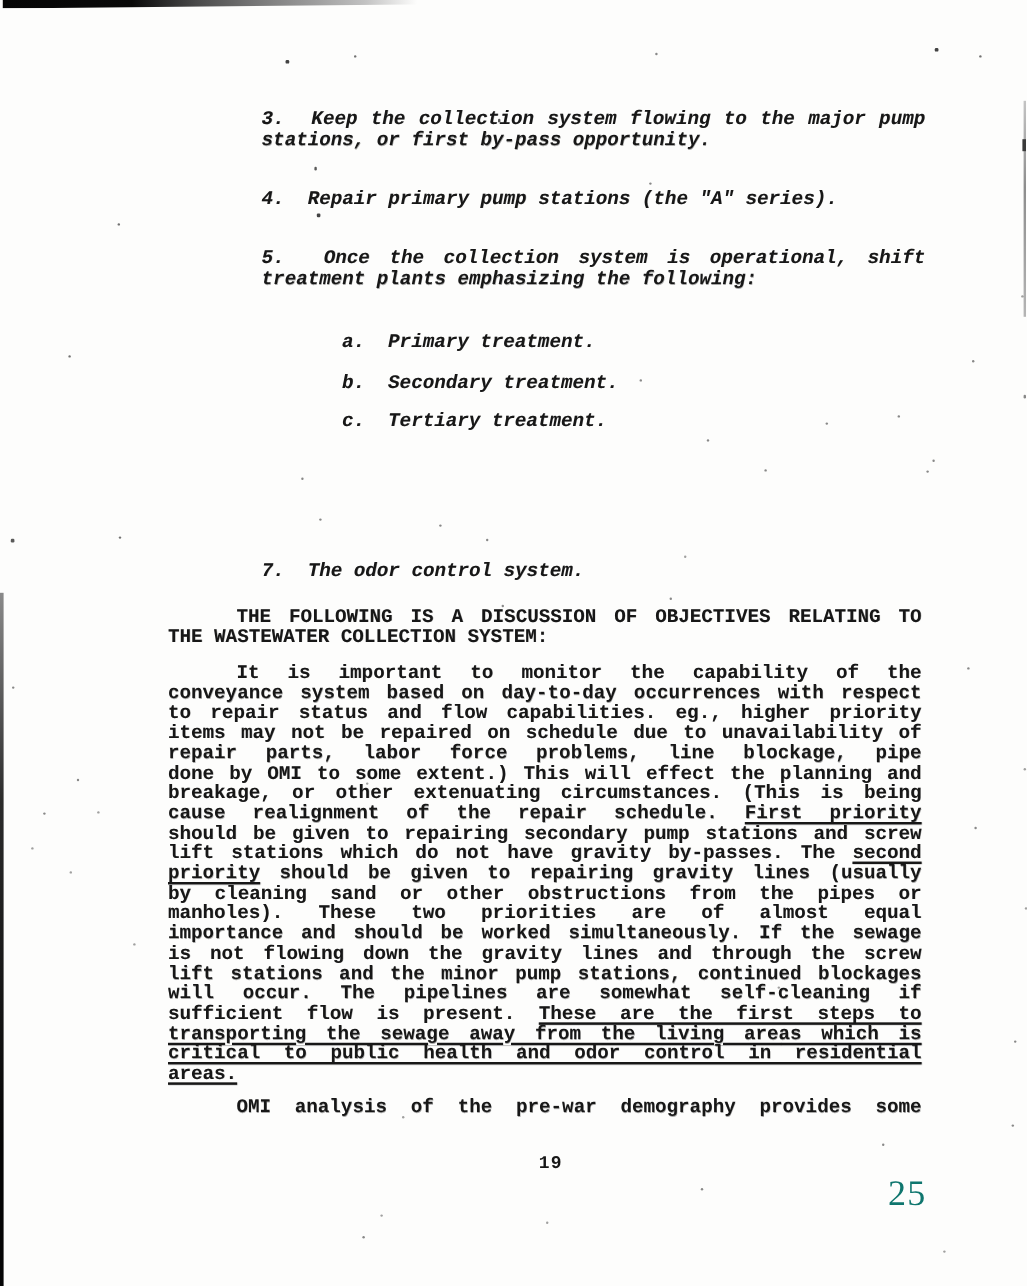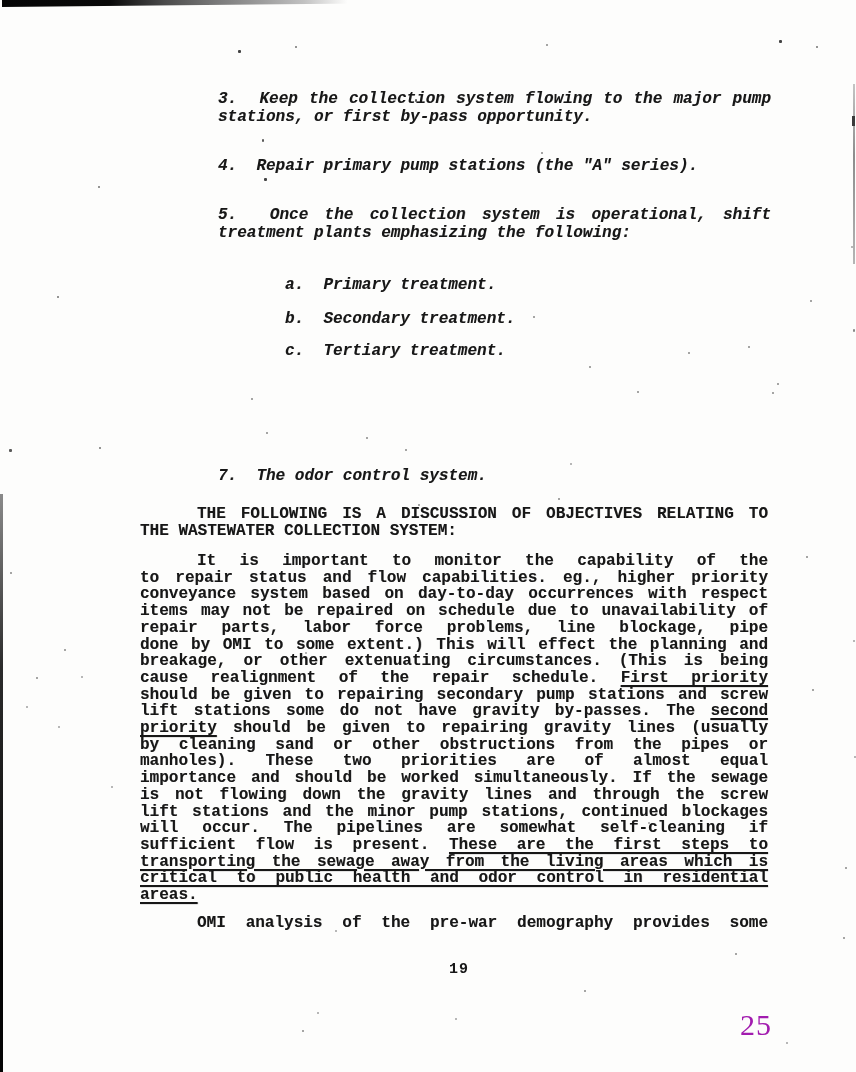--- a/index.html
+++ b/index.html
@@ -18,21 +18,21 @@
   .just{text-align:justify;text-align-last:justify;}
   
   .it{font-size:16px;line-height:17.6px;font-weight:700;font-style:italic;
       text-shadow:0.3px 0.3px 0 rgba(10,10,10,0.35);}
   
   .bd{font-size:16px;line-height:16.7px;font-weight:700;
       text-shadow:0.3px 0.3px 0 rgba(10,10,10,0.35);}
   .indent-first .line:first-child{padding-left:57px;}
   .u{text-decoration:underline;text-decoration-thickness:2px;text-underline-offset:3px;}
   .page-num{font-size:15px;font-weight:700;letter-spacing:1px;}
-  .stamp-num{font-family:"Liberation Serif", serif;font-size:30px;font-weight:400;color:#a21caf;letter-spacing:1px;margin-top:30px;}
+  .stamp-num{font-family:"Liberation Serif", serif;font-size:30px;font-weight:400;color:#0f766e;letter-spacing:1px;}
   
   .art-top{
     position:absolute;left:2px;top:0;width:360px;height:7px;
     background:linear-gradient(to right,#060606 0%,#090909 30%,#4a4a4a 45%,#757575 58%,#9c9c9c 72%,#c2c2c2 84%,rgba(200,200,200,0) 96%);
     clip-path:polygon(0 0,100% 0,100% 50%,0 100%);
   }
   .art-left{
     position:absolute;left:0;top:494px;width:3px;height:578px;
     background:linear-gradient(#8a8a8a,#2b2b2b 30%,#050505 80%);
   }
@@ -145,29 +145,29 @@
       <div class="line"><span>7.&nbsp; The odor control system.</span></div>
     </div>
 
   <div class="block bd indent-first" style="left:140px;top:506px;width:628px;">
       <div class="line just"><span>THE FOLLOWING IS A DISCUSSION OF OBJECTIVES RELATING TO</span></div>
       <div class="line"><span>THE WASTEWATER COLLECTION SYSTEM:</span></div>
     </div>
 
   <div class="block bd indent-first" style="left:140px;top:553px;width:628px;">
       <div class="line just"><span>It is important to monitor the capability of the</span></div>
+      <div class="line just"><span>conveyance system based on day-to-day occurrences with respect</span></div>
       <div class="line just"><span>to repair status and flow capabilities. eg., higher priority</span></div>
-      <div class="line just"><span>conveyance system based on day-to-day occurrences with respect</span></div>
       <div class="line just"><span>items may not be repaired on schedule due to unavailability of</span></div>
       <div class="line just"><span>repair parts, labor force problems, line blockage, pipe</span></div>
       <div class="line just"><span>done by OMI to some extent.) This will effect the planning and</span></div>
       <div class="line just"><span>breakage, or other extenuating circumstances. (This is being</span></div>
       <div class="line just"><span>cause realignment of the repair schedule. </span><span class="u">First priority</span></div>
       <div class="line just"><span>should be given to repairing secondary pump stations and screw</span></div>
-      <div class="line just"><span>lift stations some do not have gravity by-passes. The </span><span class="u">second</span></div>
+      <div class="line just"><span>lift stations which do not have gravity by-passes. The </span><span class="u">second</span></div>
       <div class="line just"><span class="u">priority</span><span> should be given to repairing gravity lines (usually</span></div>
       <div class="line just"><span>by cleaning sand or other obstructions from the pipes or</span></div>
       <div class="line just"><span>manholes). These two priorities are of almost equal</span></div>
       <div class="line just"><span>importance and should be worked simultaneously. If the sewage</span></div>
       <div class="line just"><span>is not flowing down the gravity lines and through the screw</span></div>
       <div class="line just"><span>lift stations and the minor pump stations, continued blockages</span></div>
       <div class="line just"><span>will occur. The pipelines are somewhat self-cleaning if</span></div>
       <div class="line just"><span>sufficient flow is present. </span><span class="u">These are the first steps to</span></div>
       <div class="line just"><span class="u">transporting the sewage away from the living areas which is</span></div>
       <div class="line just"><span class="u">critical to public health and odor control in residential</span></div>

